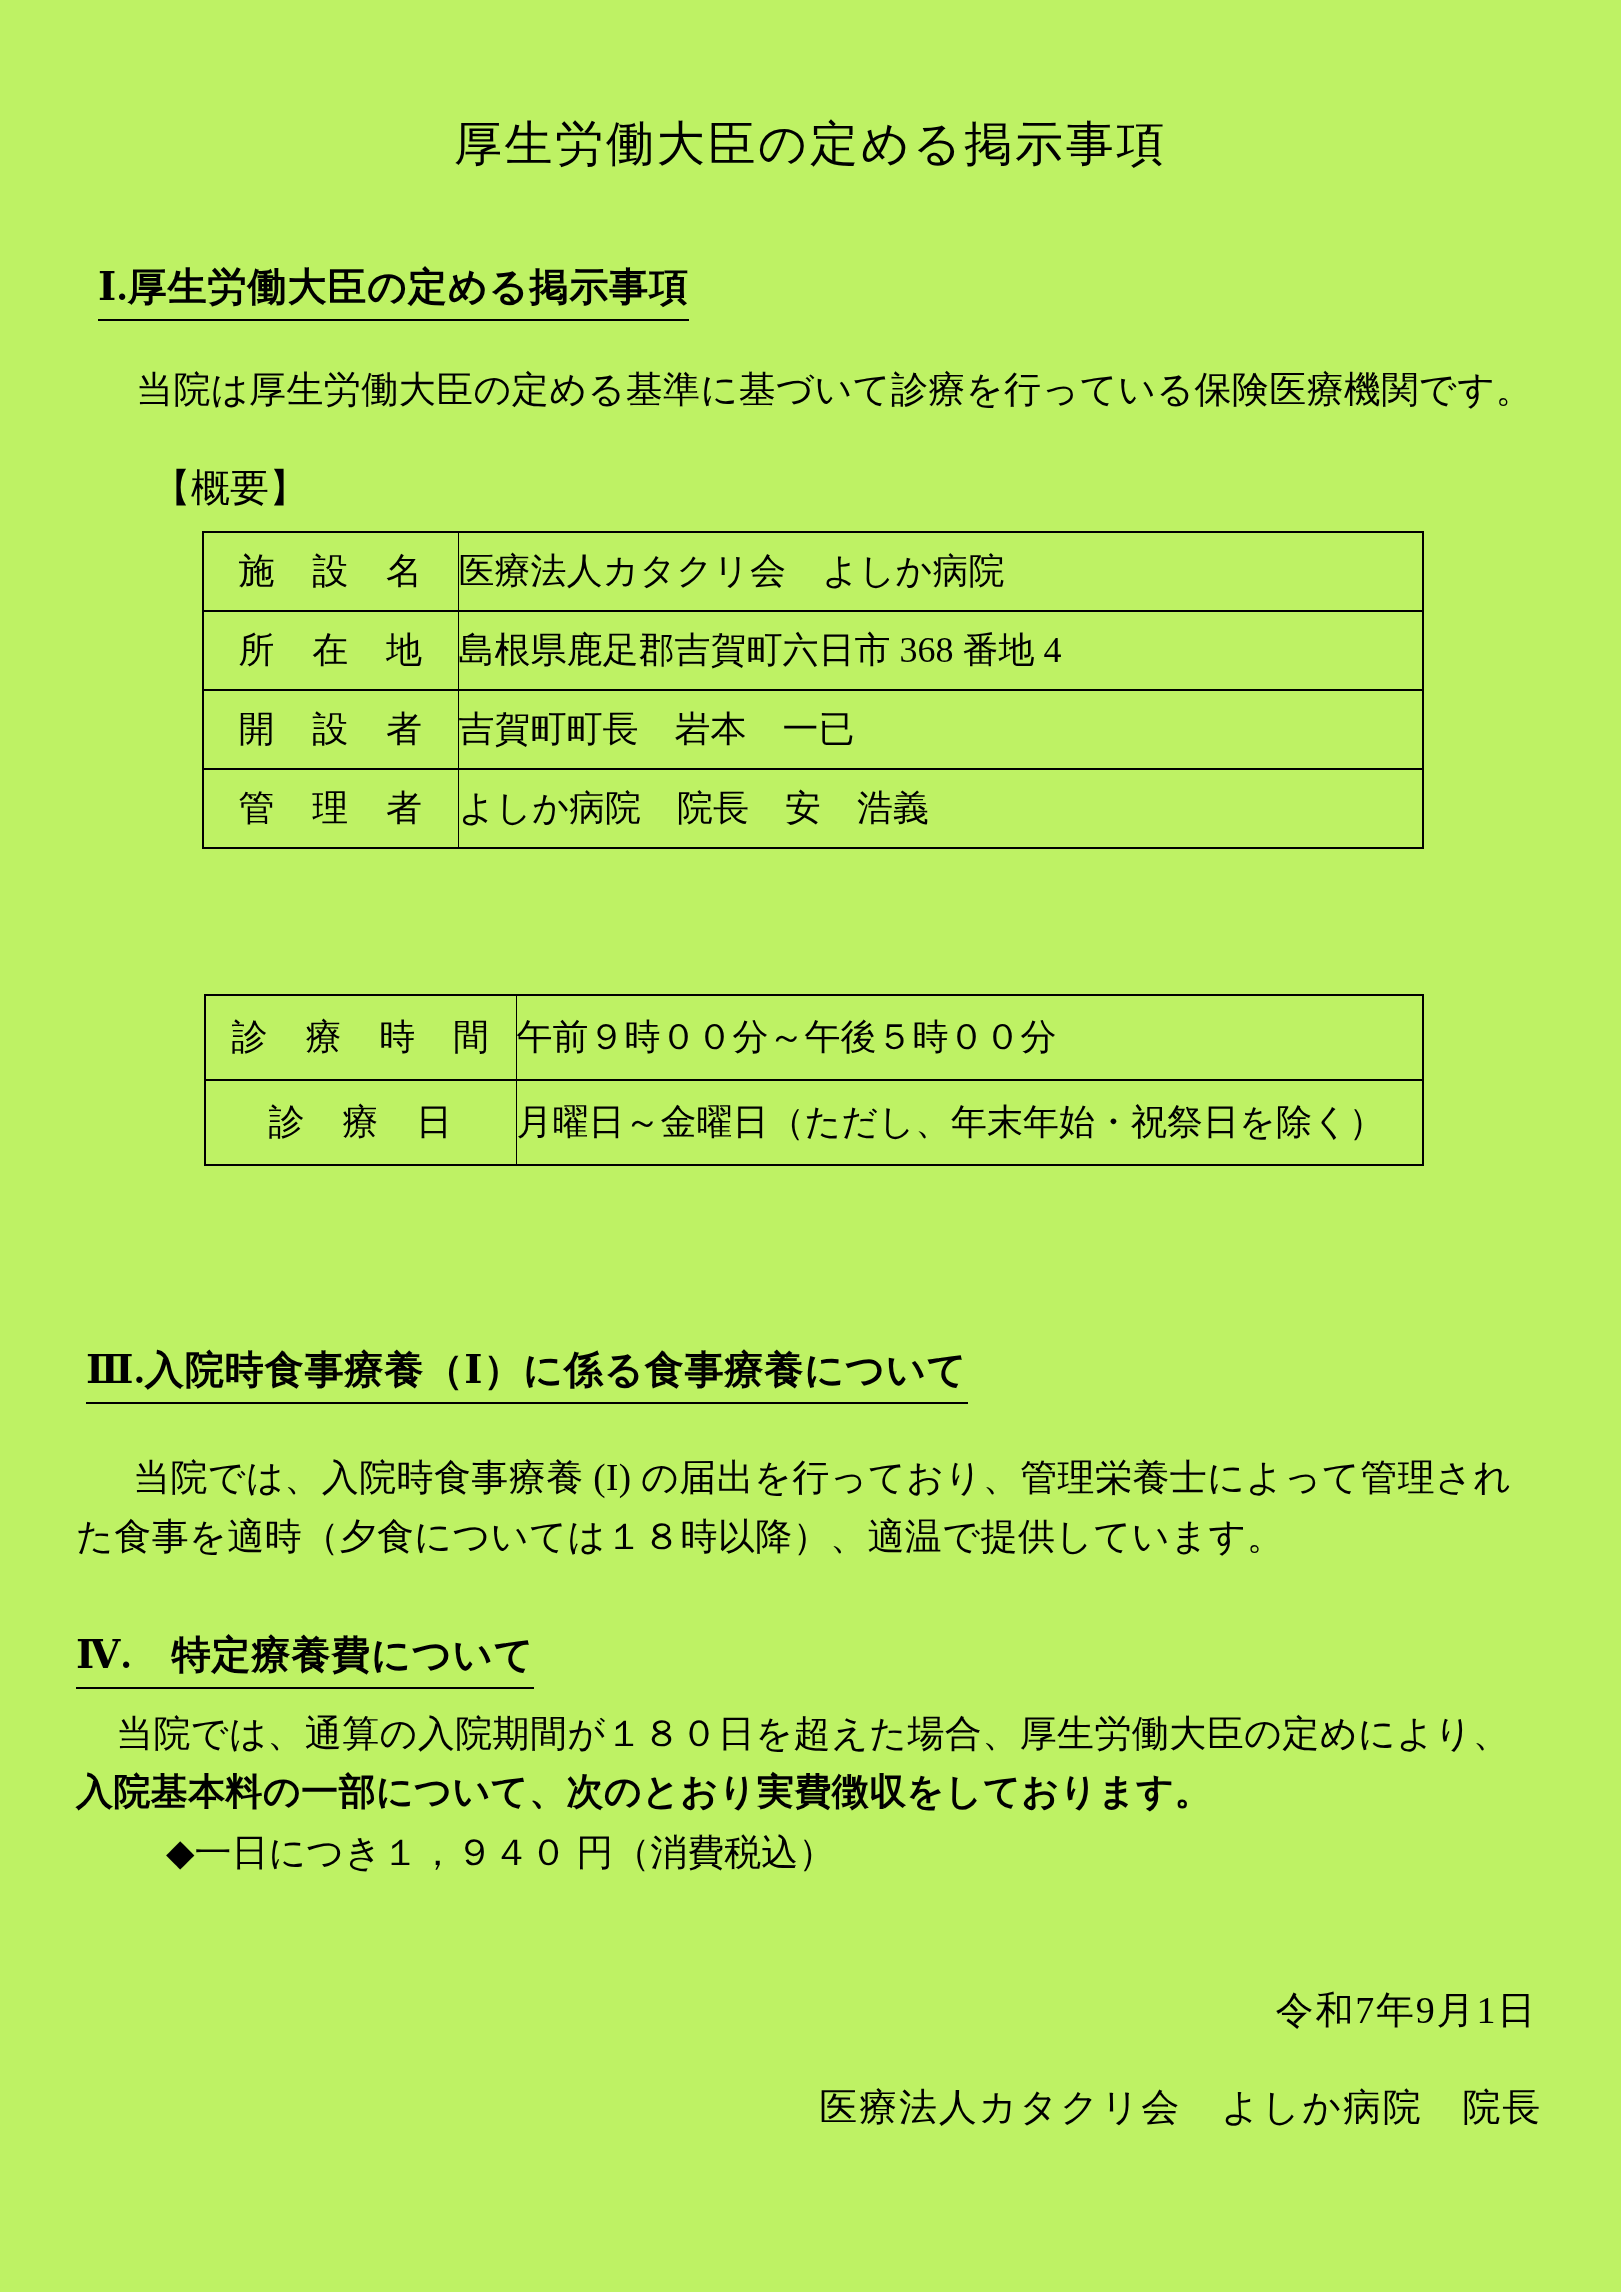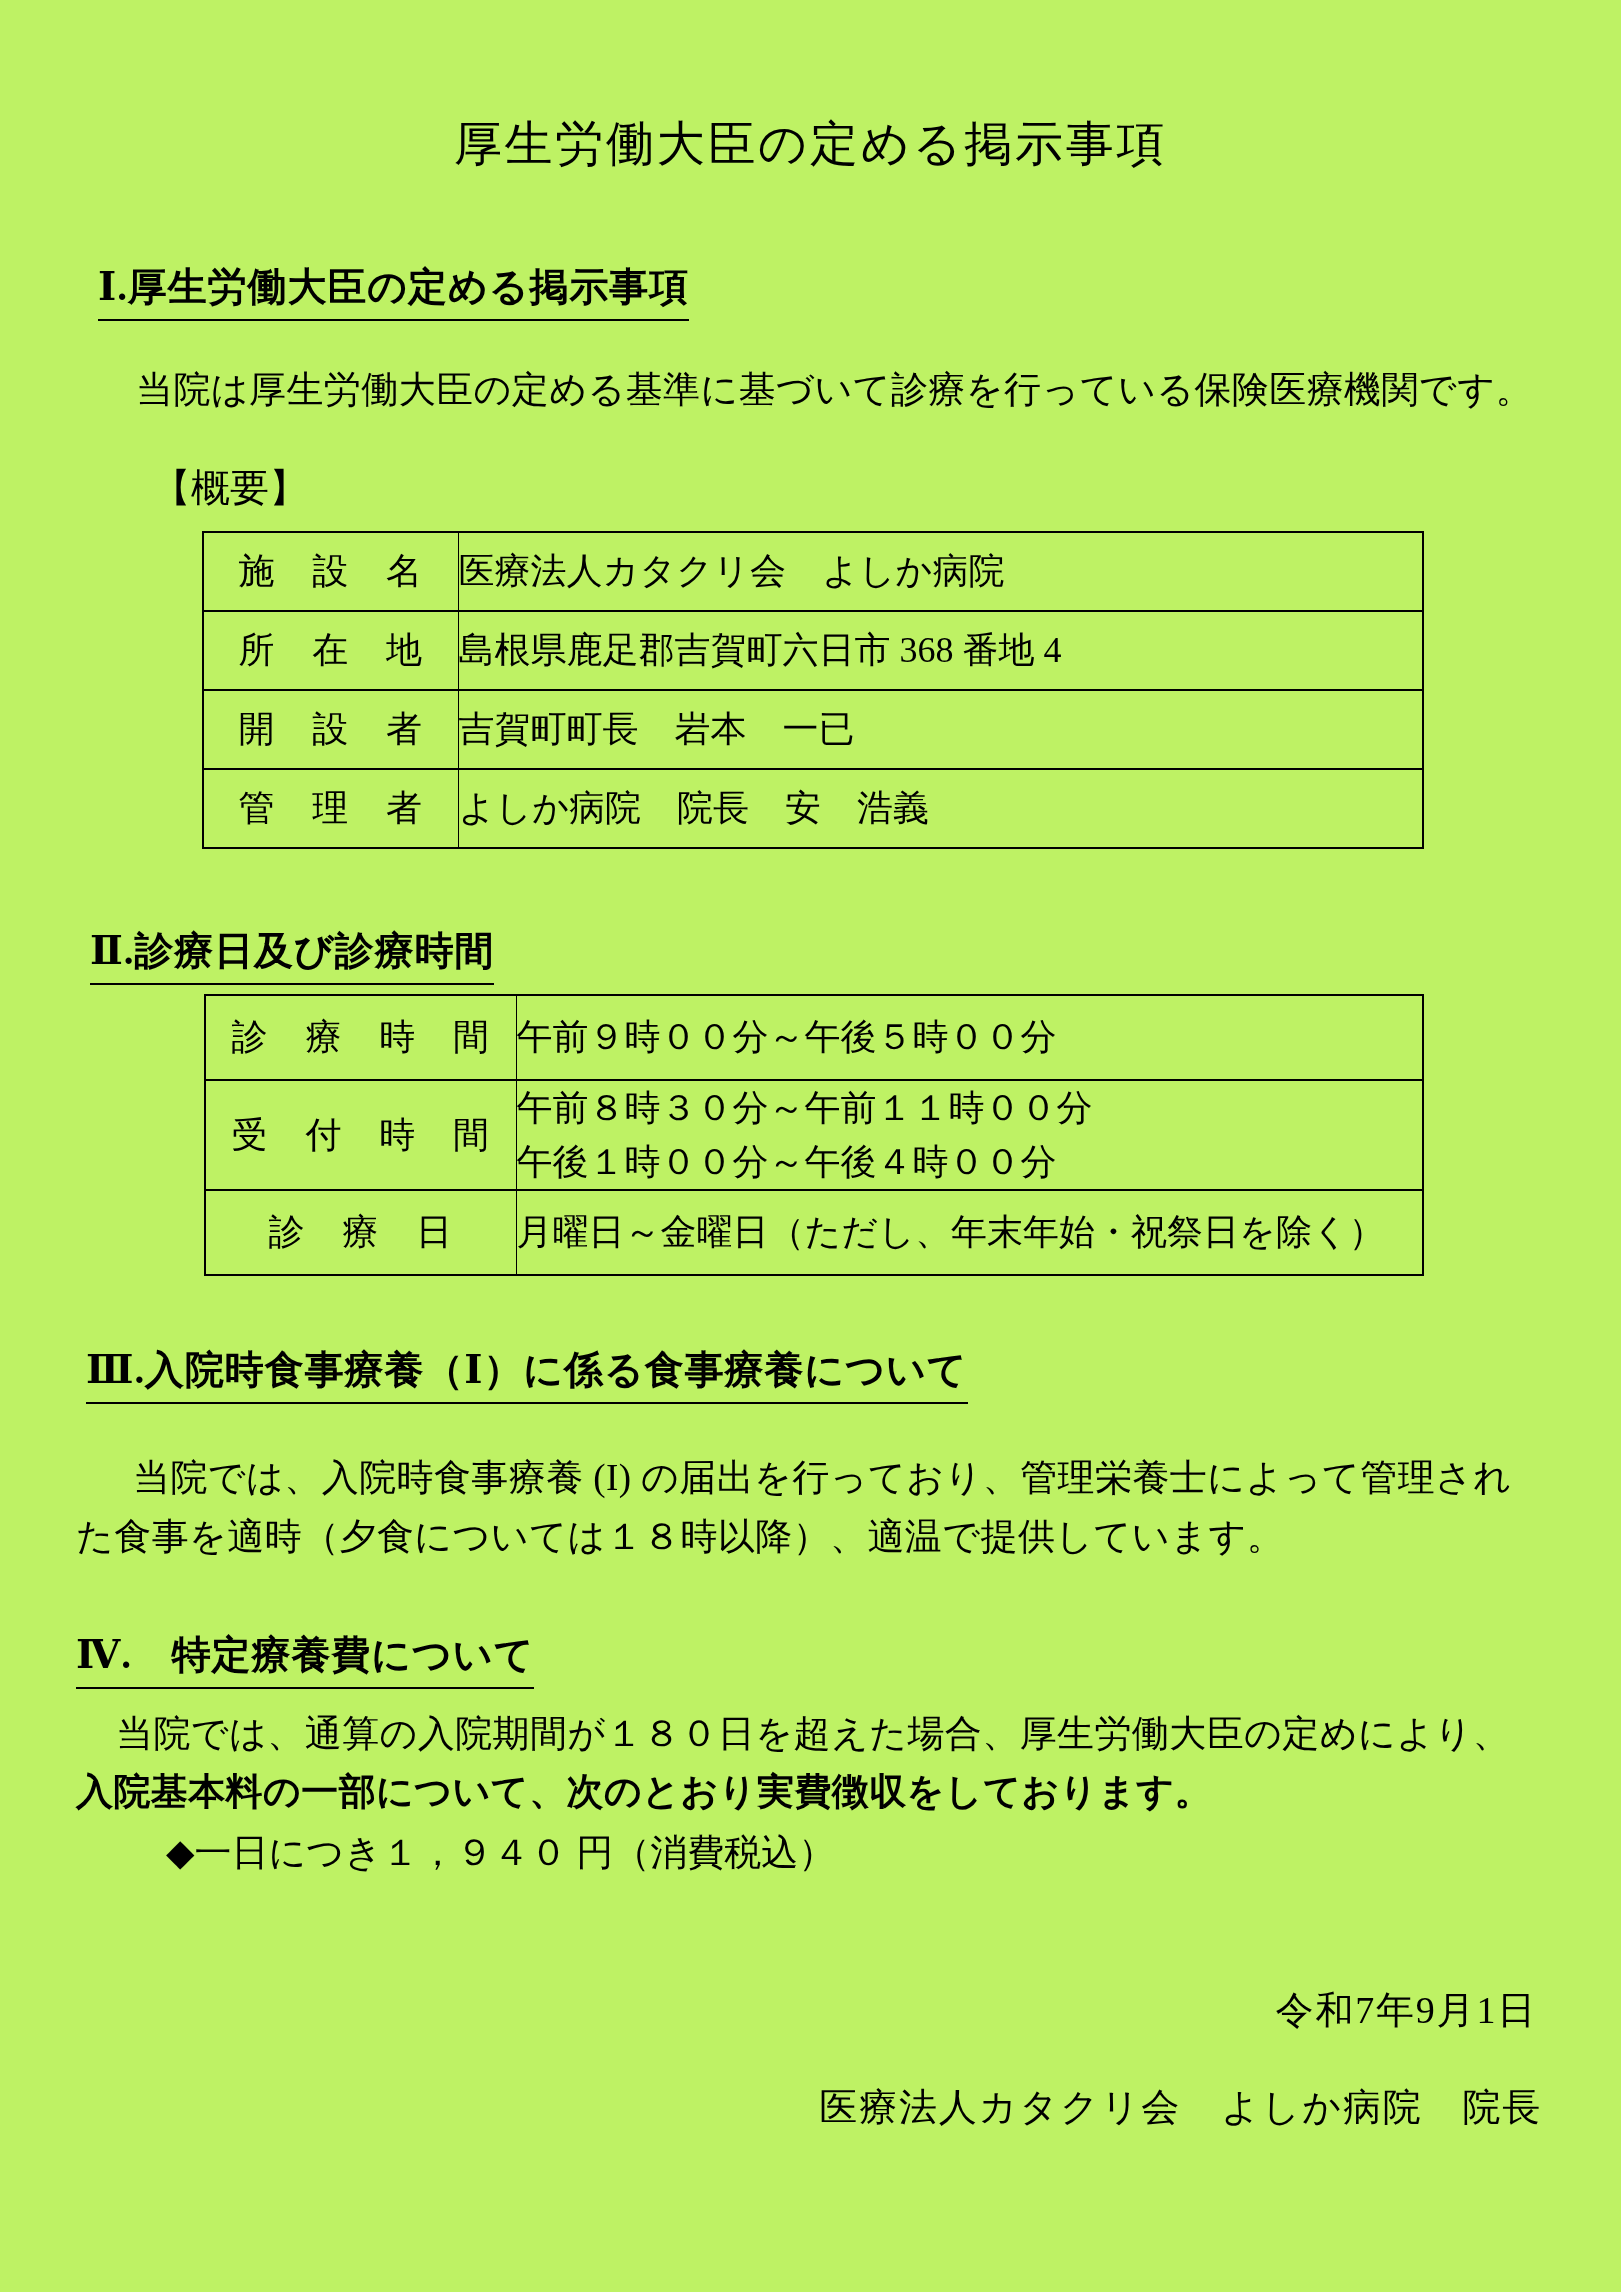--- a/index.html
+++ b/index.html
@@ -120,40 +120,30 @@
         <td class="cell-label" style="height:77px;">開　設　者</td>
         <td class="cell-value">吉賀町町長　岩本　一已</td>
       </tr>
       <tr>
         <td class="cell-label" style="height:77px;">管　理　者</td>
         <td class="cell-value">よしか病院　院長　安　浩義</td>
       </tr>
     </tbody>
   </table>
 
-  <div class="abs" style="left:90px; top:924px;">
-    <span class="sec-heading">Ⅱ.診療日及び診療時間</span>
-  </div>
 
   <table class="abs doc-table" style="left:204px; top:994px; width:1220px;">
     <colgroup>
         <col style="width:311px">
         <col>
       </colgroup>
     <tbody>
       <tr>
         <td class="cell-label" style="height:83px;">診　療　時　間</td>
         <td class="cell-value">午前９時００分～午後５時００分</td>
-      </tr>
-      <tr>
-        <td class="cell-label" style="height:101px;">受　付　時　間</td>
-        <td class="cell-value two-line">
-          <div>午前８時３０分～午前１１時００分</div>
-          <div>午後１時００分～午後４時００分</div>
-        </td>
       </tr>
       <tr>
         <td class="cell-label" style="height:83px;">診　療　日</td>
         <td class="cell-value">月曜日～金曜日（ただし、年末年始・祝祭日を除く）</td>
       </tr>
     </tbody>
   </table>
 
   <div class="abs" style="left:86px; top:1343px;">
     <span class="sec-heading">Ⅲ.入院時食事療養（Ⅰ）に係る食事療養について</span>

